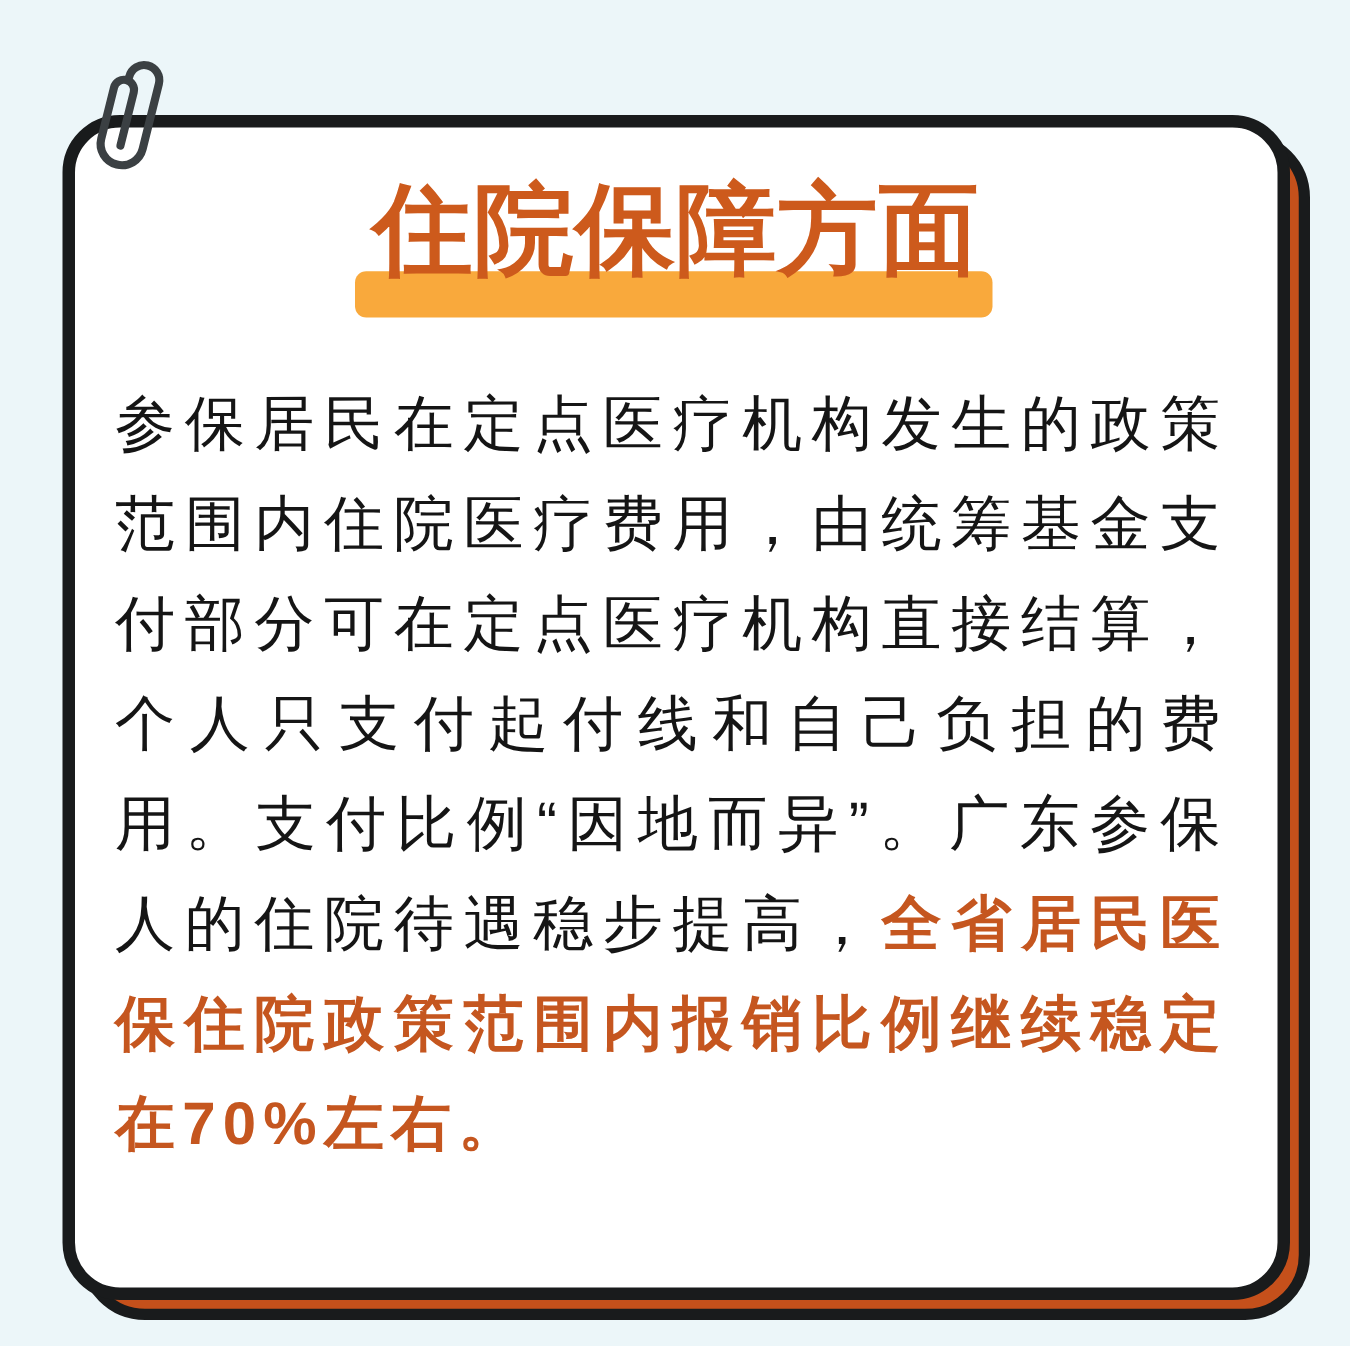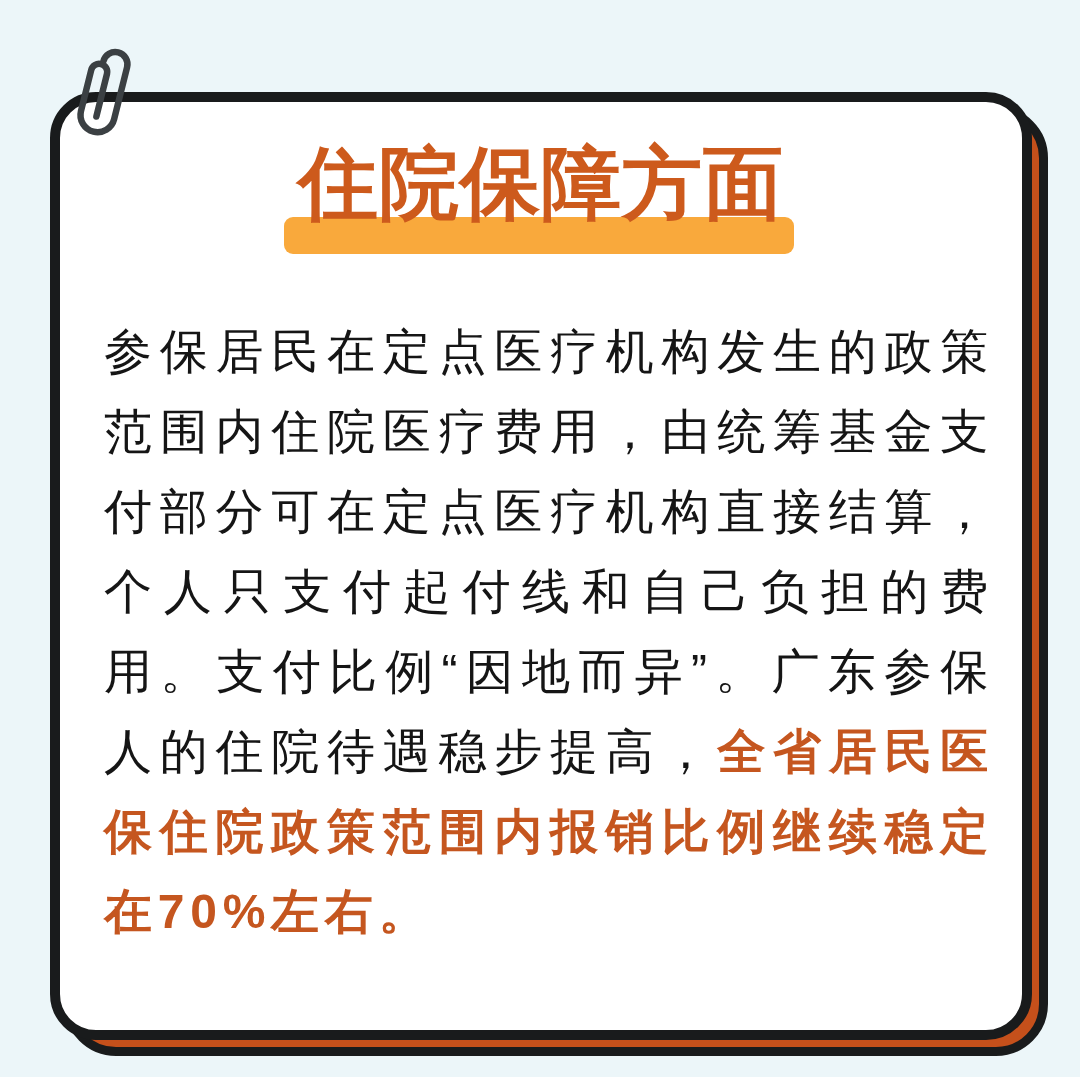--- a/index.html
+++ b/index.html
@@ -83,21 +83,21 @@
     border-radius: 9px;
     z-index: -1;
   }
   .body-text {
     position: absolute;
     left: 0;
     top: 198px;
     width: 962px;
     box-sizing: border-box;
     padding: 0 40px 0 32px;
-    margin: 12px;
+    margin: 0;
     font-size: 48px;
     line-height: 80px;
     letter-spacing: 0.12em;
     color: #151515;
     text-align: justify;
     text-justify: inter-character;
   }
   .body-text .emph {
     color: #c5561f;
     font-weight: 700;

